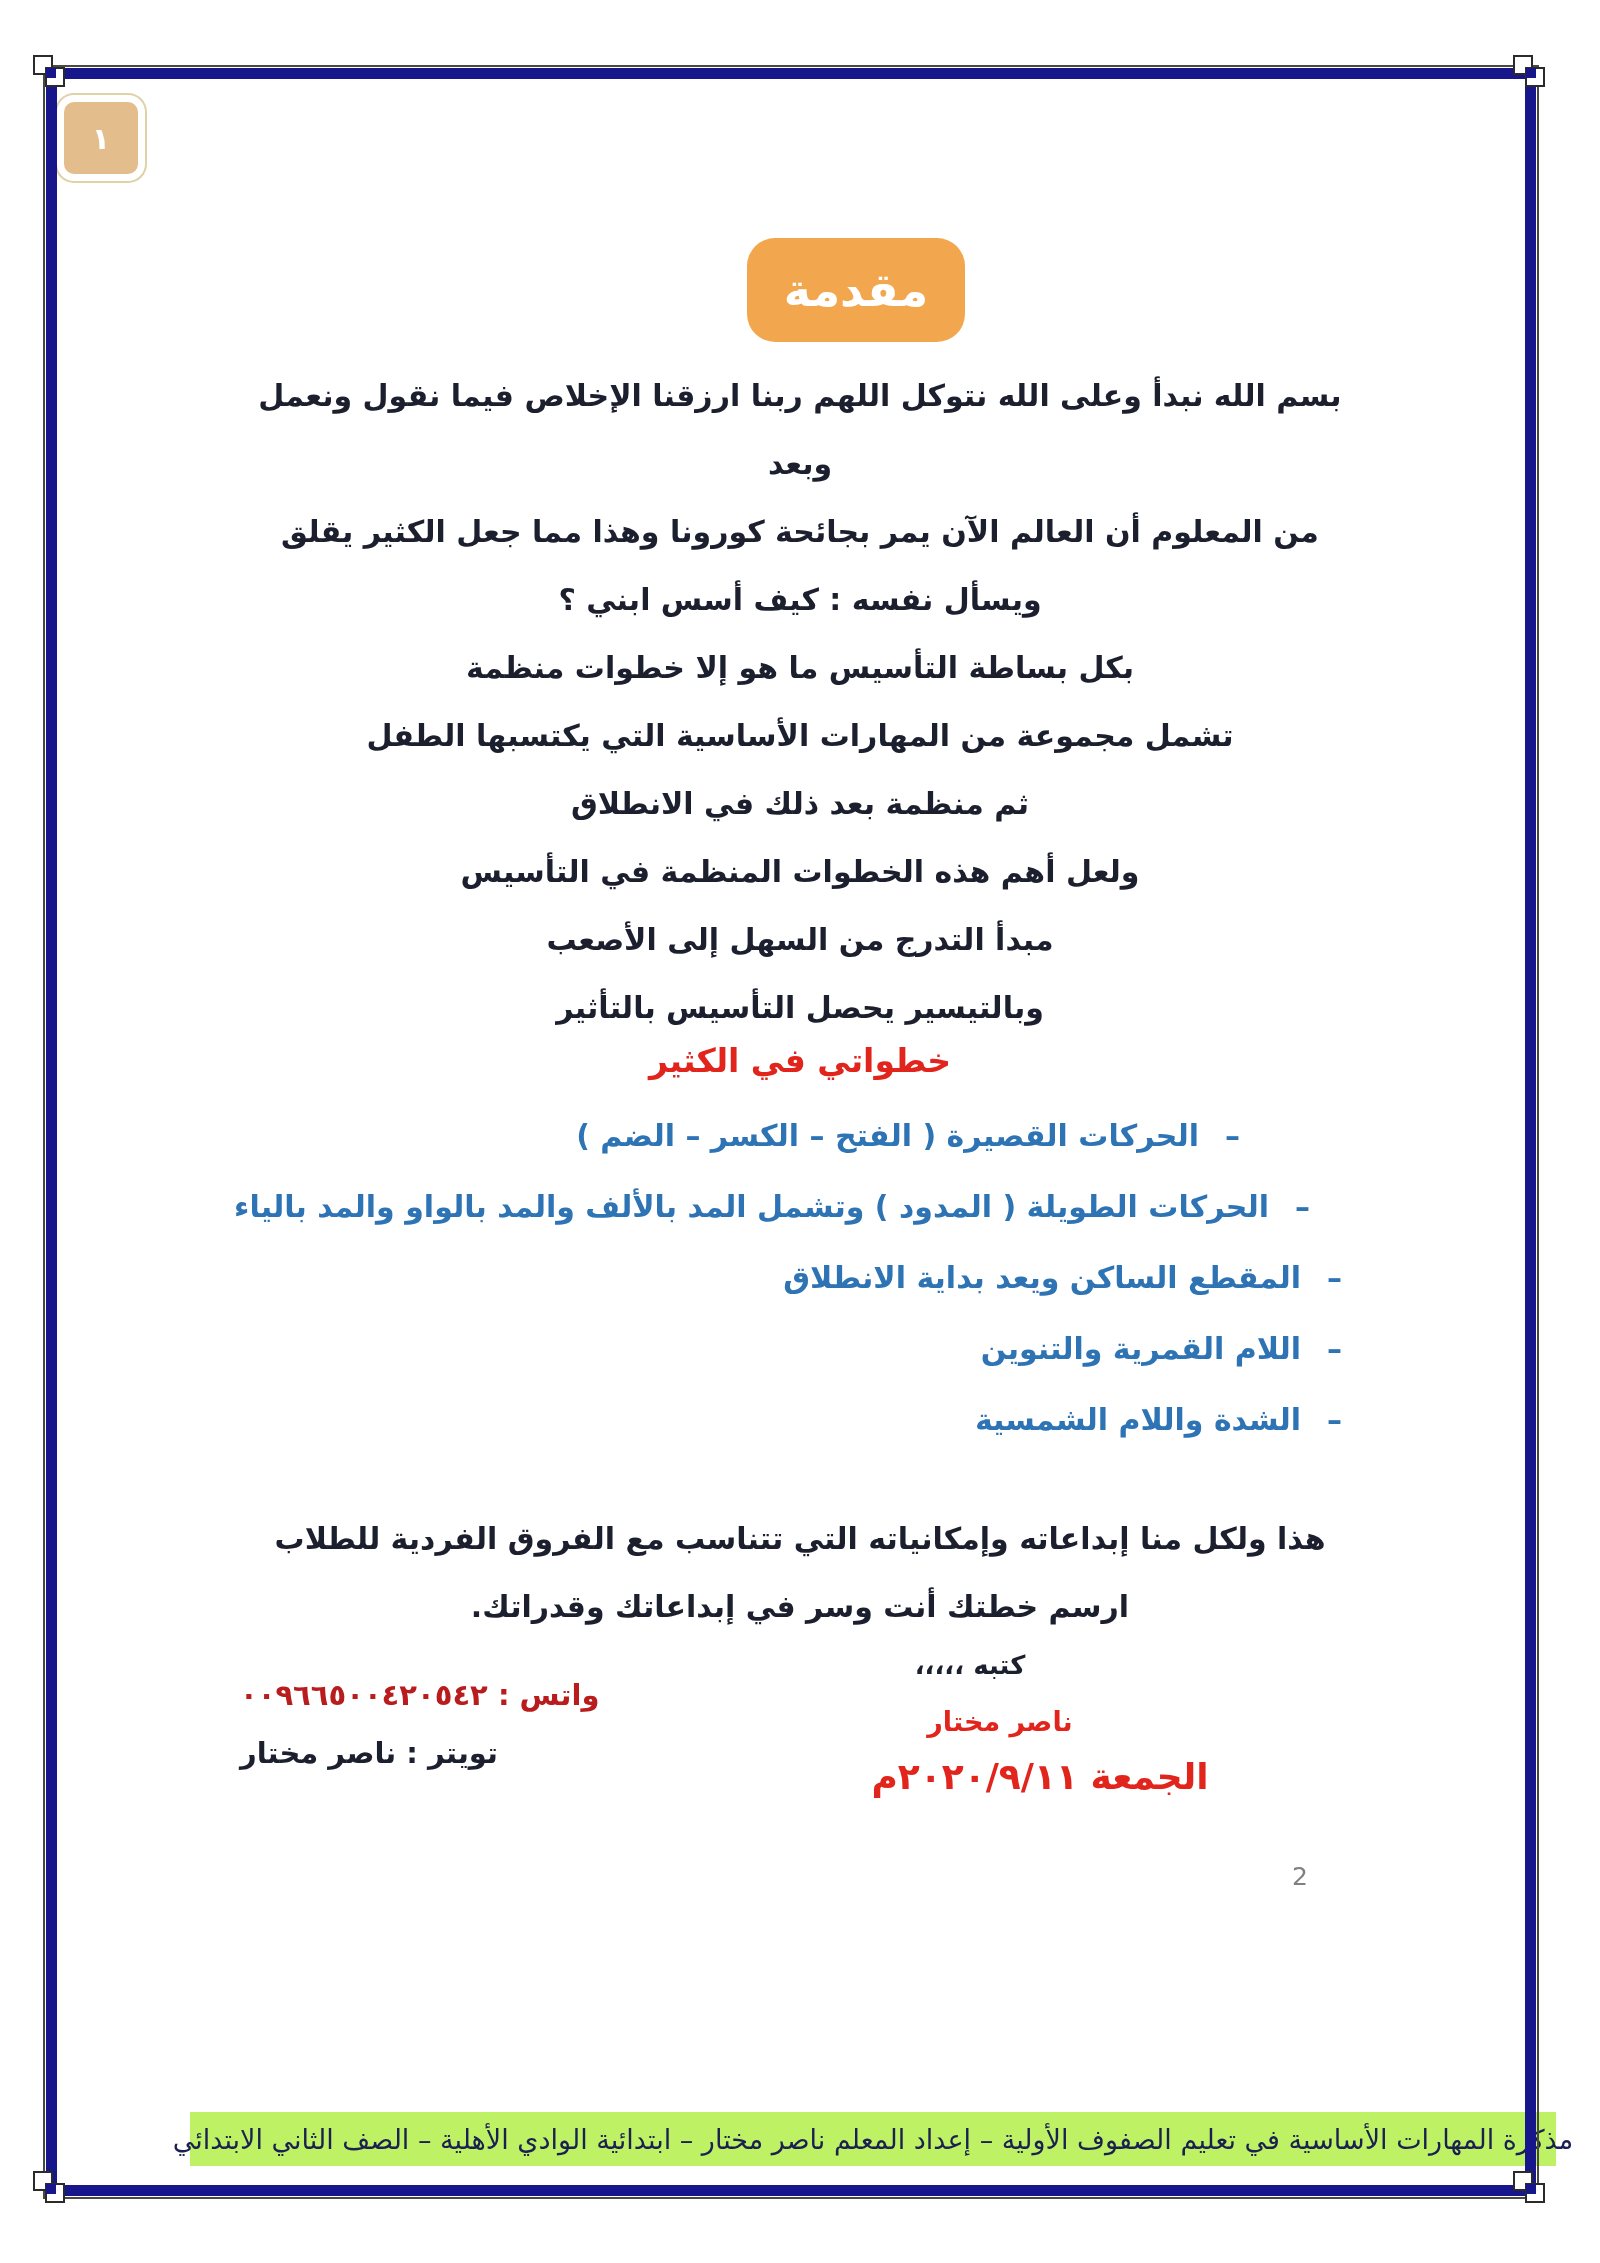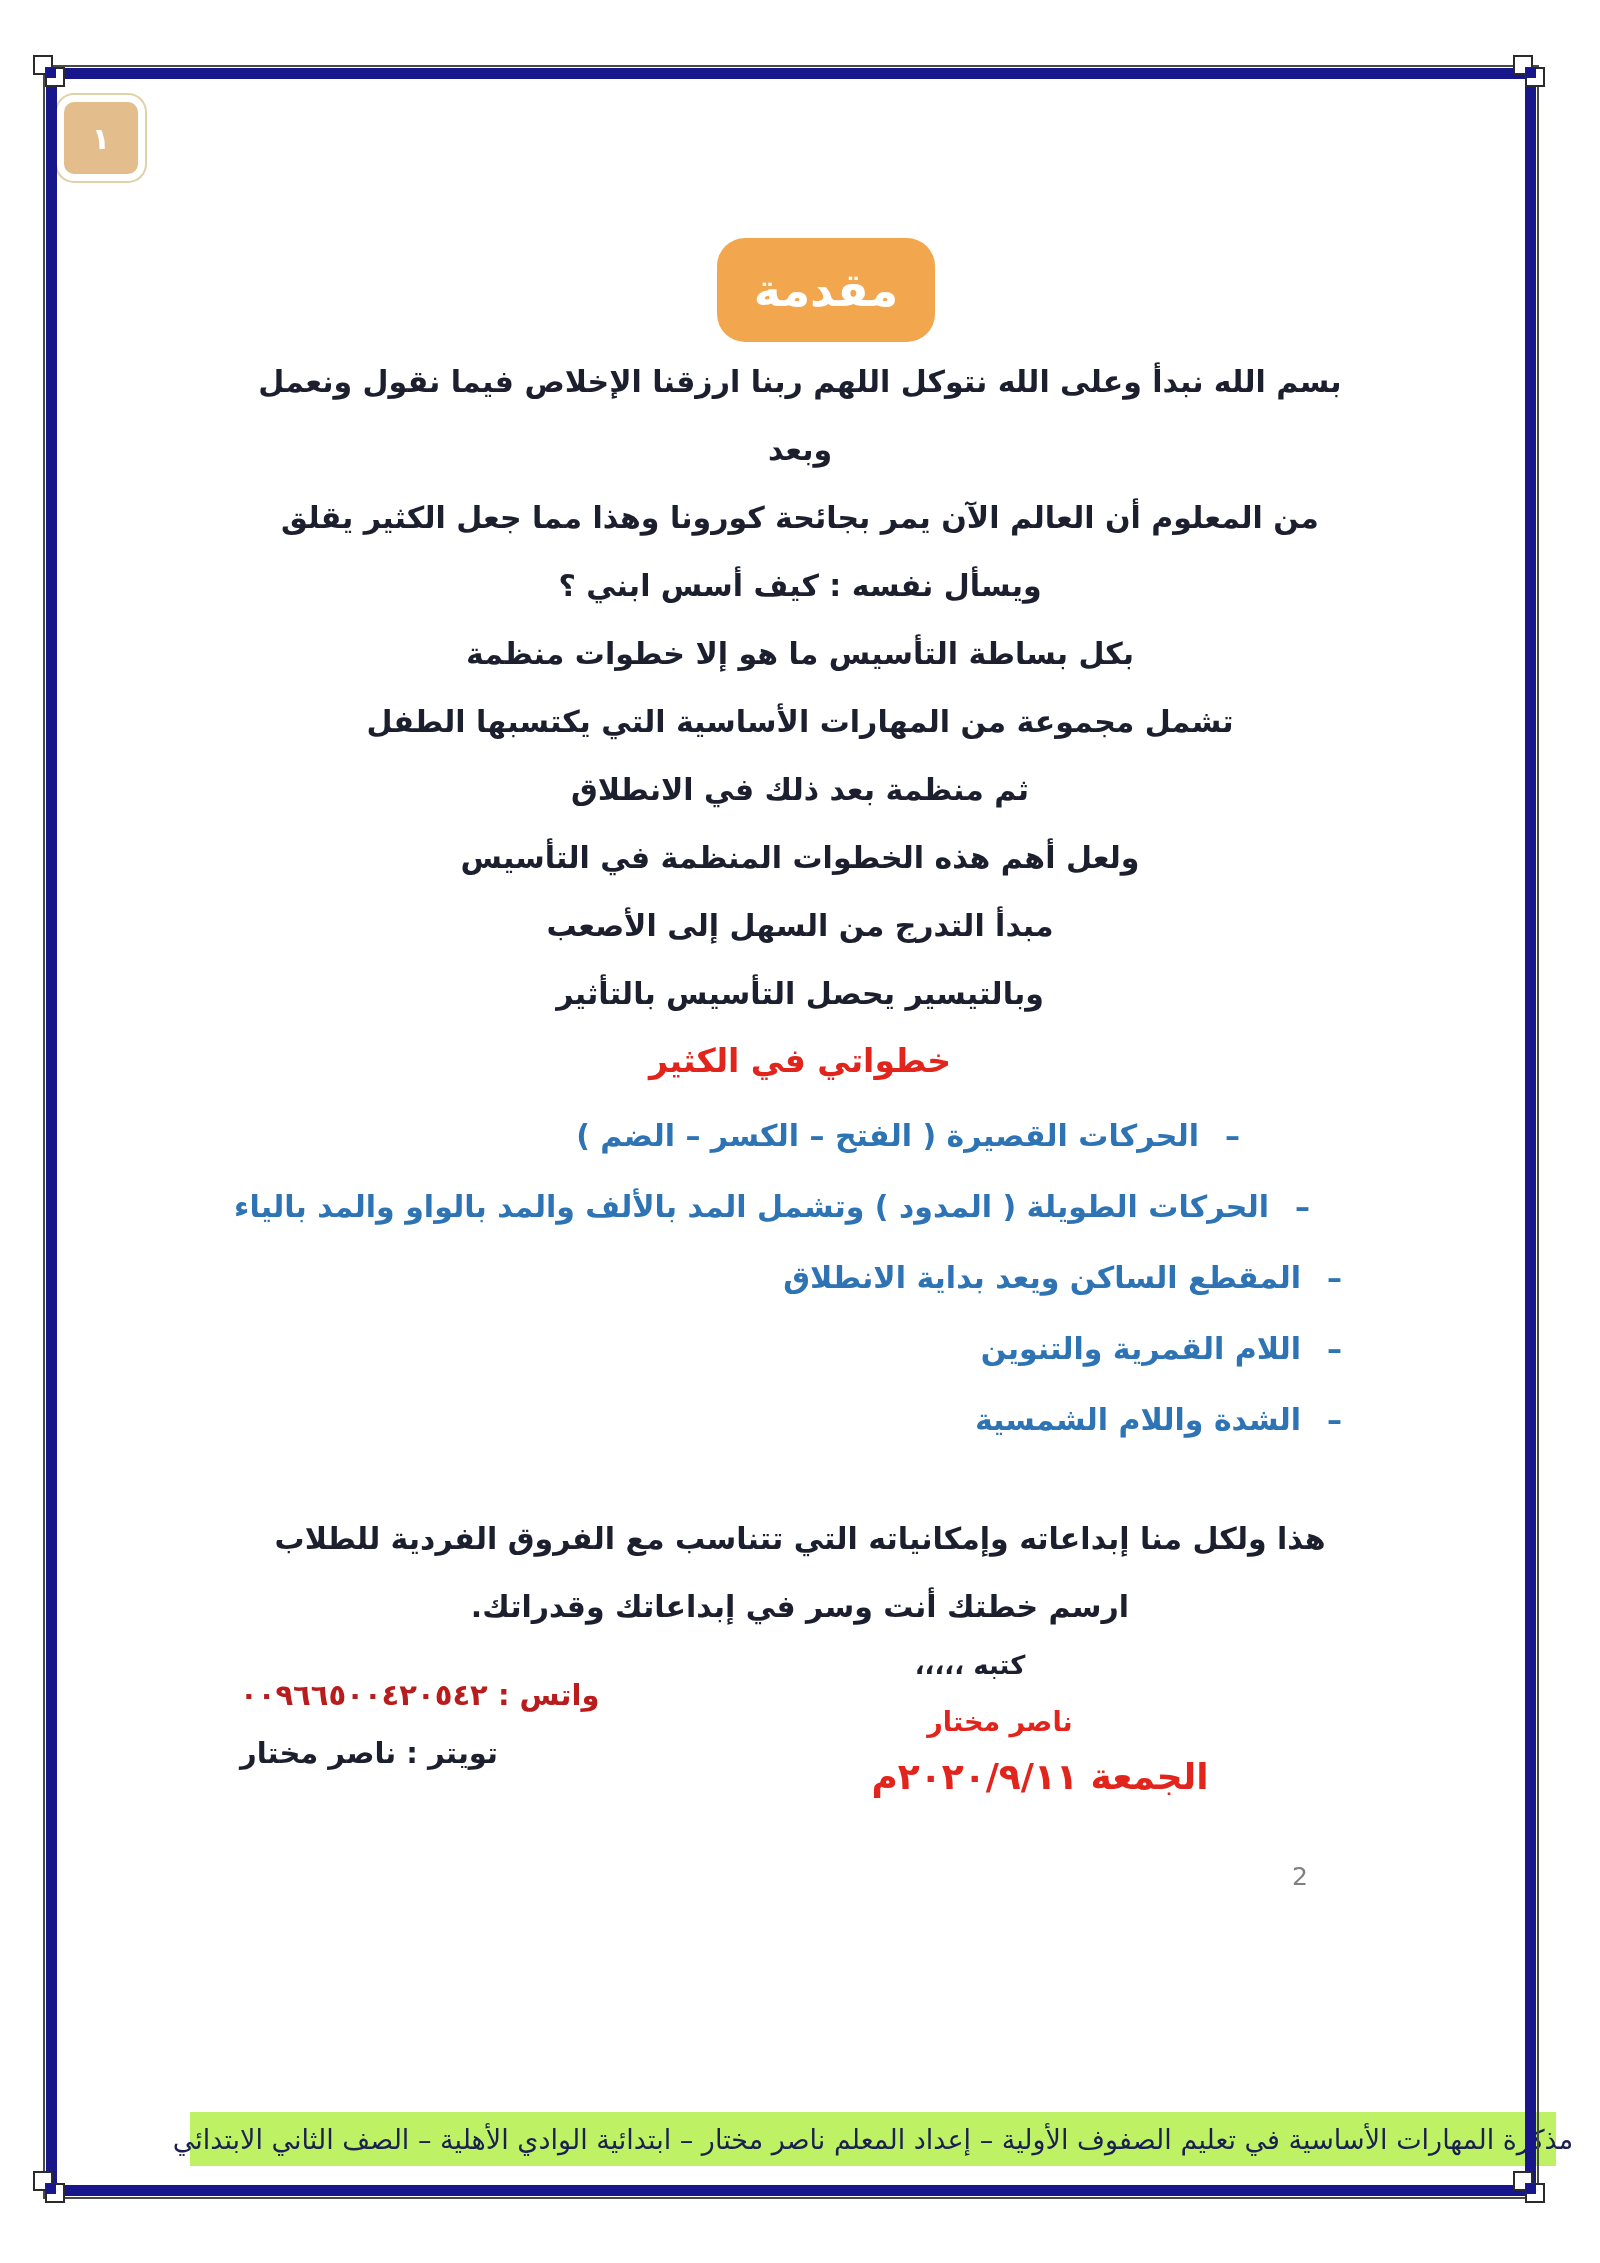--- a/index.html
+++ b/index.html
@@ -33,29 +33,29 @@
   .page-badge{
     position:absolute;left:64px;top:102px;width:74px;height:72px;
     background:#E3BE8C;border-radius:10px;
     box-shadow:0 0 0 7px #ffffff,0 0 0 9px #ddd2a8;
     display:flex;align-items:center;justify-content:center;
     color:#ffffff;font-size:30px;font-weight:700;z-index:4;
   }
 
   
   .title-box{
-    position:absolute;left:717px;top:238px;width:218px;height:104px;
+    position:absolute;left:747px;top:238px;width:218px;height:104px;
     background:#F2A74F;border-radius:28px;
     display:flex;align-items:center;justify-content:center;
     color:#ffffff;font-size:46px;font-weight:700;letter-spacing:2px;z-index:3;
   }
 
   
   .intro{
-    position:absolute;left:150px;top:348px;width:1300px;
+    position:absolute;left:150px;top:362px;width:1300px;
     direction:rtl;text-align:center;color:#1b1f2e;
     font-size:30px;font-weight:700;line-height:68px;z-index:3;
   }
   .closing{
     position:absolute;left:150px;top:1505px;width:1300px;
     direction:rtl;text-align:center;color:#1b1f2e;
     font-size:30px;font-weight:700;line-height:68px;z-index:3;
   }
 
   

